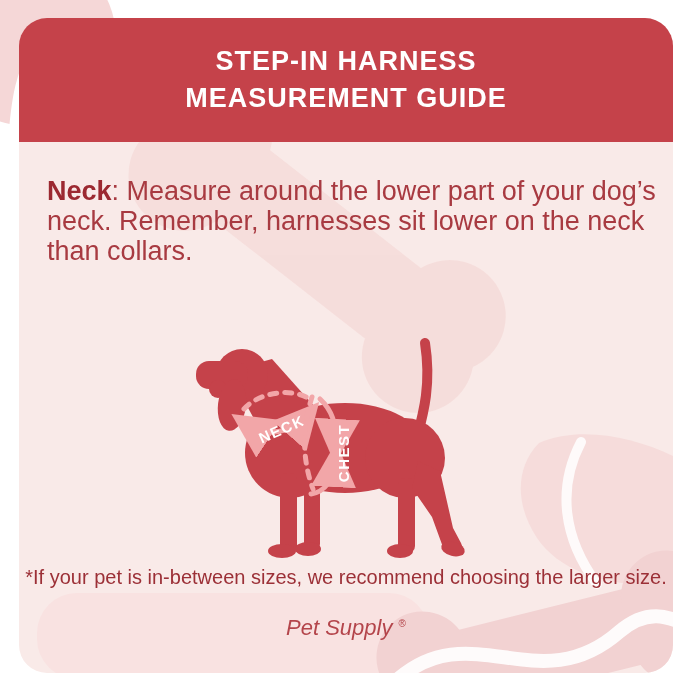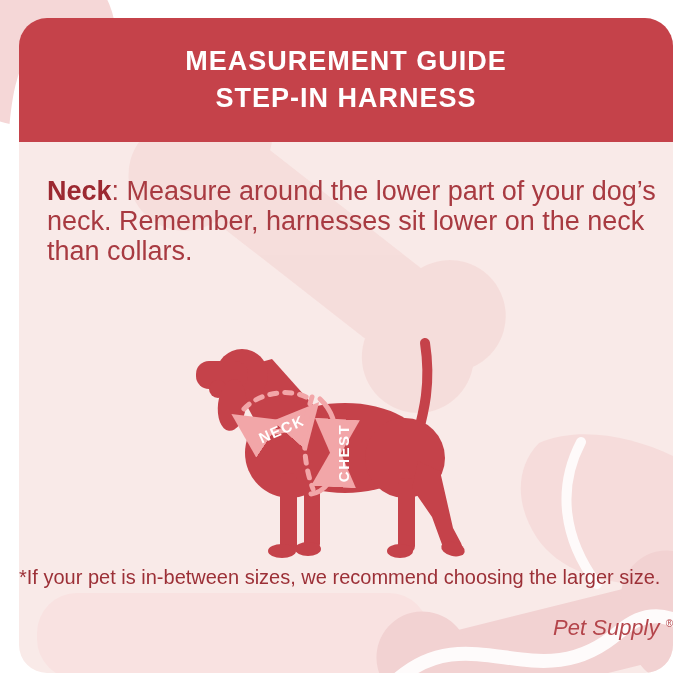--- a/index.html
+++ b/index.html
@@ -21,31 +21,31 @@
   .title-line{
     color:#ffffff;font-size:27px;font-weight:bold;letter-spacing:1px;
     line-height:37px;text-align:center;
   }
   .instructions{position:absolute;left:28px;top:158px;width:612px;}
   .para{color:#a83a41;font-size:27px;line-height:30px;margin:0 0 42px 0;}
   .para b{color:#9c2931;font-weight:bold;}
   .dog-figure{position:absolute;left:151px;top:315px;width:320px;height:245px;}
   .diagram-label{font-family:"Liberation Sans",sans-serif;font-weight:bold;fill:#ffffff;font-size:15px;letter-spacing:1.5px;}
   .footnote{
-    position:absolute;left:0;top:548px;width:654px;
+    position:absolute;left:0;top:548px;width:654px;text-align:center;
     color:#9c3037;font-size:20px;
   }
   .brand{
     position:absolute;left:0;top:594px;width:654px;text-align:center;font-style:italic;
   }
   .brand-name{
     display:block;color:#b2393f;font-size:31px;font-weight:bold;letter-spacing:0.5px;line-height:32px;
   }
   .brand-sub{
-    display:block;color:#b4454b;font-size:22px;line-height:24px;font-weight:normal;text-align:right;
+    display:block;color:#b4454b;font-size:22px;line-height:24px;font-weight:normal;
   }
   .brand-sub .reg{font-size:10px;vertical-align:super;font-style:normal;}
 </style>
 </head>
 <body>
 
 <svg class="page-decor" viewBox="0 0 679 696" aria-hidden="true">
   <circle cx="28" cy="38" r="88" fill="#f5d7d7"></circle>
   <path d="M -12 235 C 38 190 -6 100 52 32" stroke="#ffffff" stroke-width="18" fill="none" stroke-linecap="round"></path>
 </svg>
@@ -67,22 +67,22 @@
       <rect x="402" y="588" width="256" height="78" rx="39"></rect>
       <circle cx="404" cy="606" r="46"></circle>
         <circle cx="404" cy="648" r="46"></circle>
       <circle cx="656" cy="606" r="46"></circle>
         <circle cx="656" cy="648" r="46"></circle>
     </g>
     <path d="M 378 662 C 452 596 520 684 600 614 C 628 590 648 598 672 608" stroke="#ffffff" stroke-width="14" fill="none" opacity="0.9" stroke-linecap="round"></path>
   </svg>
 
   <div class="header">
+    <div class="title-line">STEP-IN HARNESS</div>
     <div class="title-line">MEASUREMENT GUIDE</div>
-    <div class="title-line">STEP-IN HARNESS</div>
   </div>
 
   <div class="instructions">
     <p class="para"><b>Neck</b><span>: Measure around the lower part of your dog’s neck. Remember, harnesses sit lower on the neck than collars.</span></p>
   </div>
 
   <svg class="dog-figure" viewBox="0 0 320 245" aria-hidden="true">
     <defs>
       <marker id="arrow" markerWidth="9" markerHeight="9" refX="5" refY="4.5" orient="auto-start-reverse">
         <path d="M0,0 L9,4.5 L0,9 Z" fill="#f2a6a8"></path>

